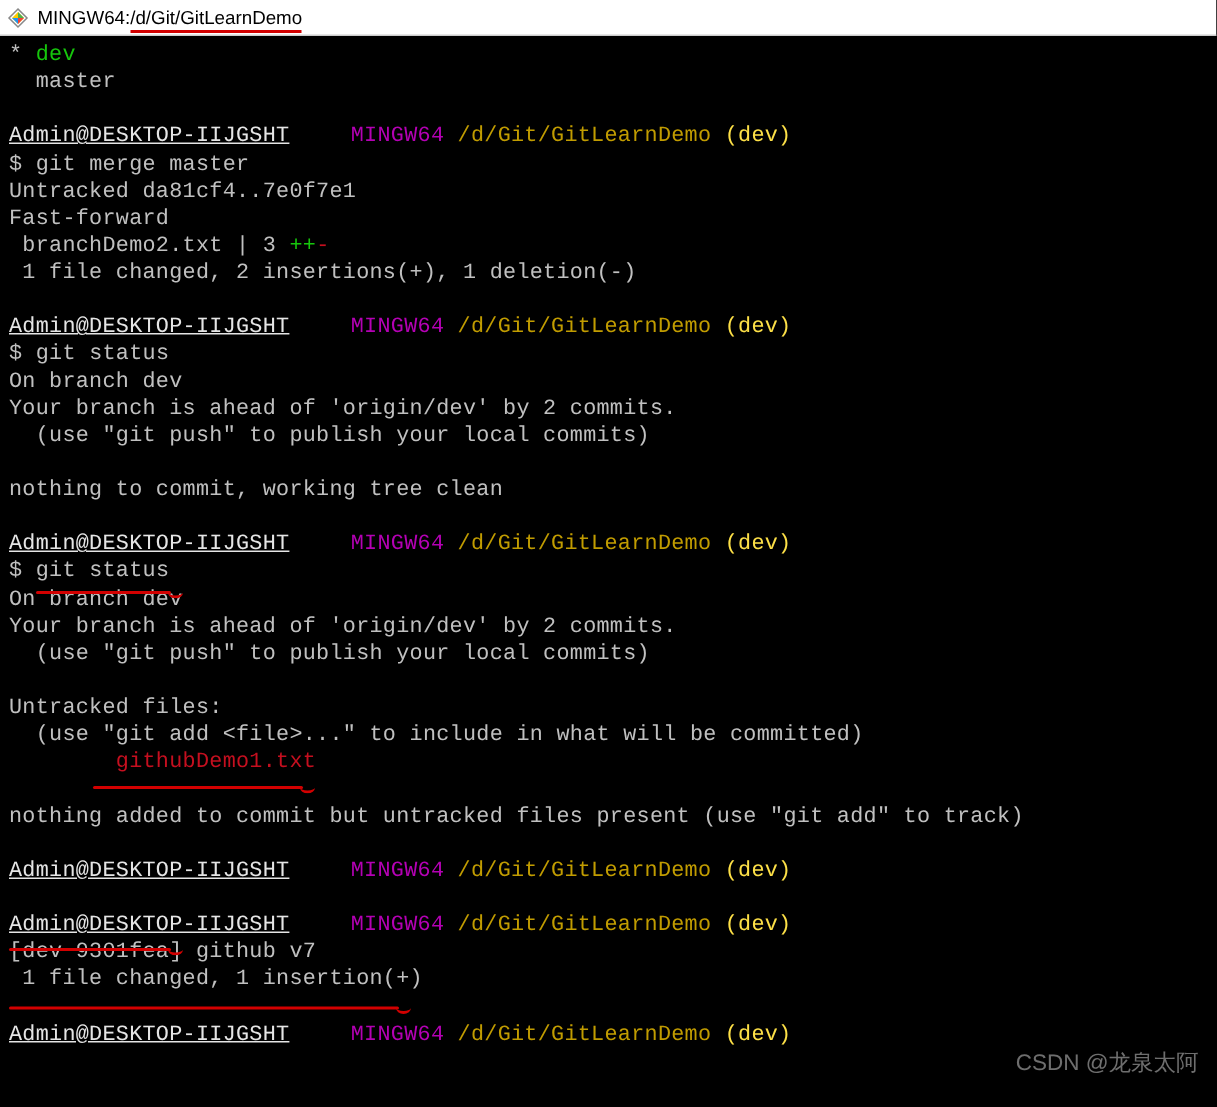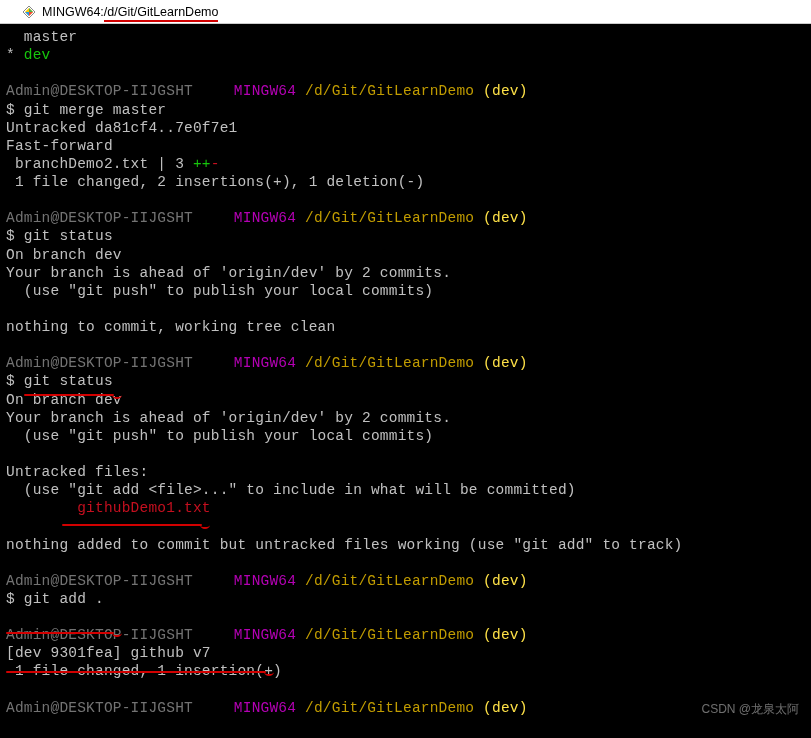--- a/index.html
+++ b/index.html
@@ -15,21 +15,21 @@
       font-size: 14.5px;
       overflow: hidden;
       position: relative;
     }
     .title-bar {
       background: #fff;
       border-bottom: 1px solid #ccc;
       height: 24px;
       display: flex;
       align-items: center;
-      padding: 2px 22px;
+      padding: 2px 5px;
     }
     .title-icon {
       width: 14px;
       height: 14px;
       margin-right: 6px;
       position: relative;
     }
     .title-text {
       font-family: 'Segoe UI', Tahoma, sans-serif;
       font-size: 12.5px;
@@ -47,21 +47,21 @@
       letter-spacing: 0.2px;
       position: relative;
     }
     .line {
       white-space: pre;
       min-height: 18px;
     }
     .w { color: #c0c0c0; }
     .r { color: #c50f1f; }
     .bright-g { color: #16c60c; }
-    .prompt-user { color: #737373; }
+    .prompt-user { color: #e5e5e5; text-decoration: underline; }
     .prompt-host { color: #b400b4; padding-left: 32px; }
     .prompt-path { color: #c19c00; }
     .prompt-branch { color: #fde047; }
     .ann-line {
       position: absolute;
       height: 2px;
       background: #d20000;
       border-radius: 1px;
     }
     .ann-curve::after {
@@ -73,21 +73,21 @@
       height: 6px;
       border-bottom: 2px solid #d20000;
       border-radius: 0 0 50% 50%;
     }
     .watermark {
       position: absolute;
       right: 12px;
       bottom: 20px;
       color: rgba(200,200,200,0.55);
       font-family: Arial, sans-serif;
-      font-size: 12px;
+      font-size: 15px;
       pointer-events: none;
     }
   </style>
 </head>
 <body>
 
 <div class="title-bar">
   <span class="title-icon">
     <svg width="14" height="14" viewBox="0 0 14 14">
       <polygon points="7,1 13,7 7,13 1,7" fill="none" stroke="#888" stroke-width="1"></polygon>
@@ -97,22 +97,22 @@
       <polygon points="3,7 7,7 7,11" fill="#2196f3"></polygon>
     </svg>
   </span>
   <span class="title-text">
     <span>MINGW64:</span><span class="underline-red">/d/Git/GitLearnDemo</span>
   </span>
 </div>
 
 <div class="terminal">
 
+  <div class="line"><span class="w">*</span> <span class="bright-g">dev</span></div>
   <div class="line w">  master</div>
-  <div class="line"><span class="w">*</span> <span class="bright-g">dev</span></div>
   <div class="line"> </div>
 
   <div class="line"><span class="prompt-user">Admin@DESKTOP-IIJGSHT</span> <span class="prompt-host">MINGW64</span> <span class="prompt-path">/d/Git/GitLearnDemo</span> <span class="prompt-branch"><span>(</span><span>dev</span><span>)</span></span></div>
   <div class="line"><span class="w">$ </span><span class="w">git merge master</span></div>
   <div class="line w">Untracked da81cf4..7e0f7e1</div>
   <div class="line w">Fast-forward</div>
   <div class="line"><span class="w"> branchDemo2.txt | 3 </span><span class="bright-g">++</span><span class="r">-</span></div>
   <div class="line w"> 1 file changed, 2 insertions(+), 1 deletion(-)</div>
   <div class="line"> </div>
 
@@ -128,25 +128,24 @@
   <div class="line"><span class="prompt-user">Admin@DESKTOP-IIJGSHT</span> <span class="prompt-host">MINGW64</span> <span class="prompt-path">/d/Git/GitLearnDemo</span> <span class="prompt-branch"><span>(</span><span>dev</span><span>)</span></span></div>
   <div class="line"><span class="w">$ </span><span class="w">git status</span></div>
   <div class="line w">On branch dev</div>
   <div class="line w">Your branch is ahead of 'origin/dev' by 2 commits.</div>
   <div class="line w">  (use "git push" to publish your local commits)</div>
   <div class="line"> </div>
   <div class="line w">Untracked files:</div>
   <div class="line w">  (use "git add &lt;file&gt;..." to include in what will be committed)</div>
   <div class="line"><span class="r">        githubDemo1.txt</span></div>
   <div class="line"> </div>
-  <div class="line w">nothing added to commit but untracked files working (use "git add" to track)</div>
+  <div class="line w">nothing added to commit but untracked files present (use "git add" to track)</div>
   <div class="line"> </div>
 
   <div class="line"><span class="prompt-user">Admin@DESKTOP-IIJGSHT</span> <span class="prompt-host">MINGW64</span> <span class="prompt-path">/d/Git/GitLearnDemo</span> <span class="prompt-branch"><span>(</span><span>dev</span><span>)</span></span></div>
-  <div class="line"><span class="w">$ </span><span class="w">git add .</span></div>
   <div class="line"> </div>
 
   <div class="line"><span class="prompt-user">Admin@DESKTOP-IIJGSHT</span> <span class="prompt-host">MINGW64</span> <span class="prompt-path">/d/Git/GitLearnDemo</span> <span class="prompt-branch"><span>(</span><span>dev</span><span>)</span></span></div>
   <div class="line w">[dev 9301fea] github v7</div>
   <div class="line w"> 1 file changed, 1 insertion(+)</div>
   <div class="line"> </div>
 
   <div class="line"><span class="prompt-user">Admin@DESKTOP-IIJGSHT</span> <span class="prompt-host">MINGW64</span> <span class="prompt-path">/d/Git/GitLearnDemo</span> <span class="prompt-branch"><span>(</span><span>dev</span><span>)</span></span></div>
 
   <div class="ann-line ann-curve" style="left:24px; top:370px; width:90px;"></div>

